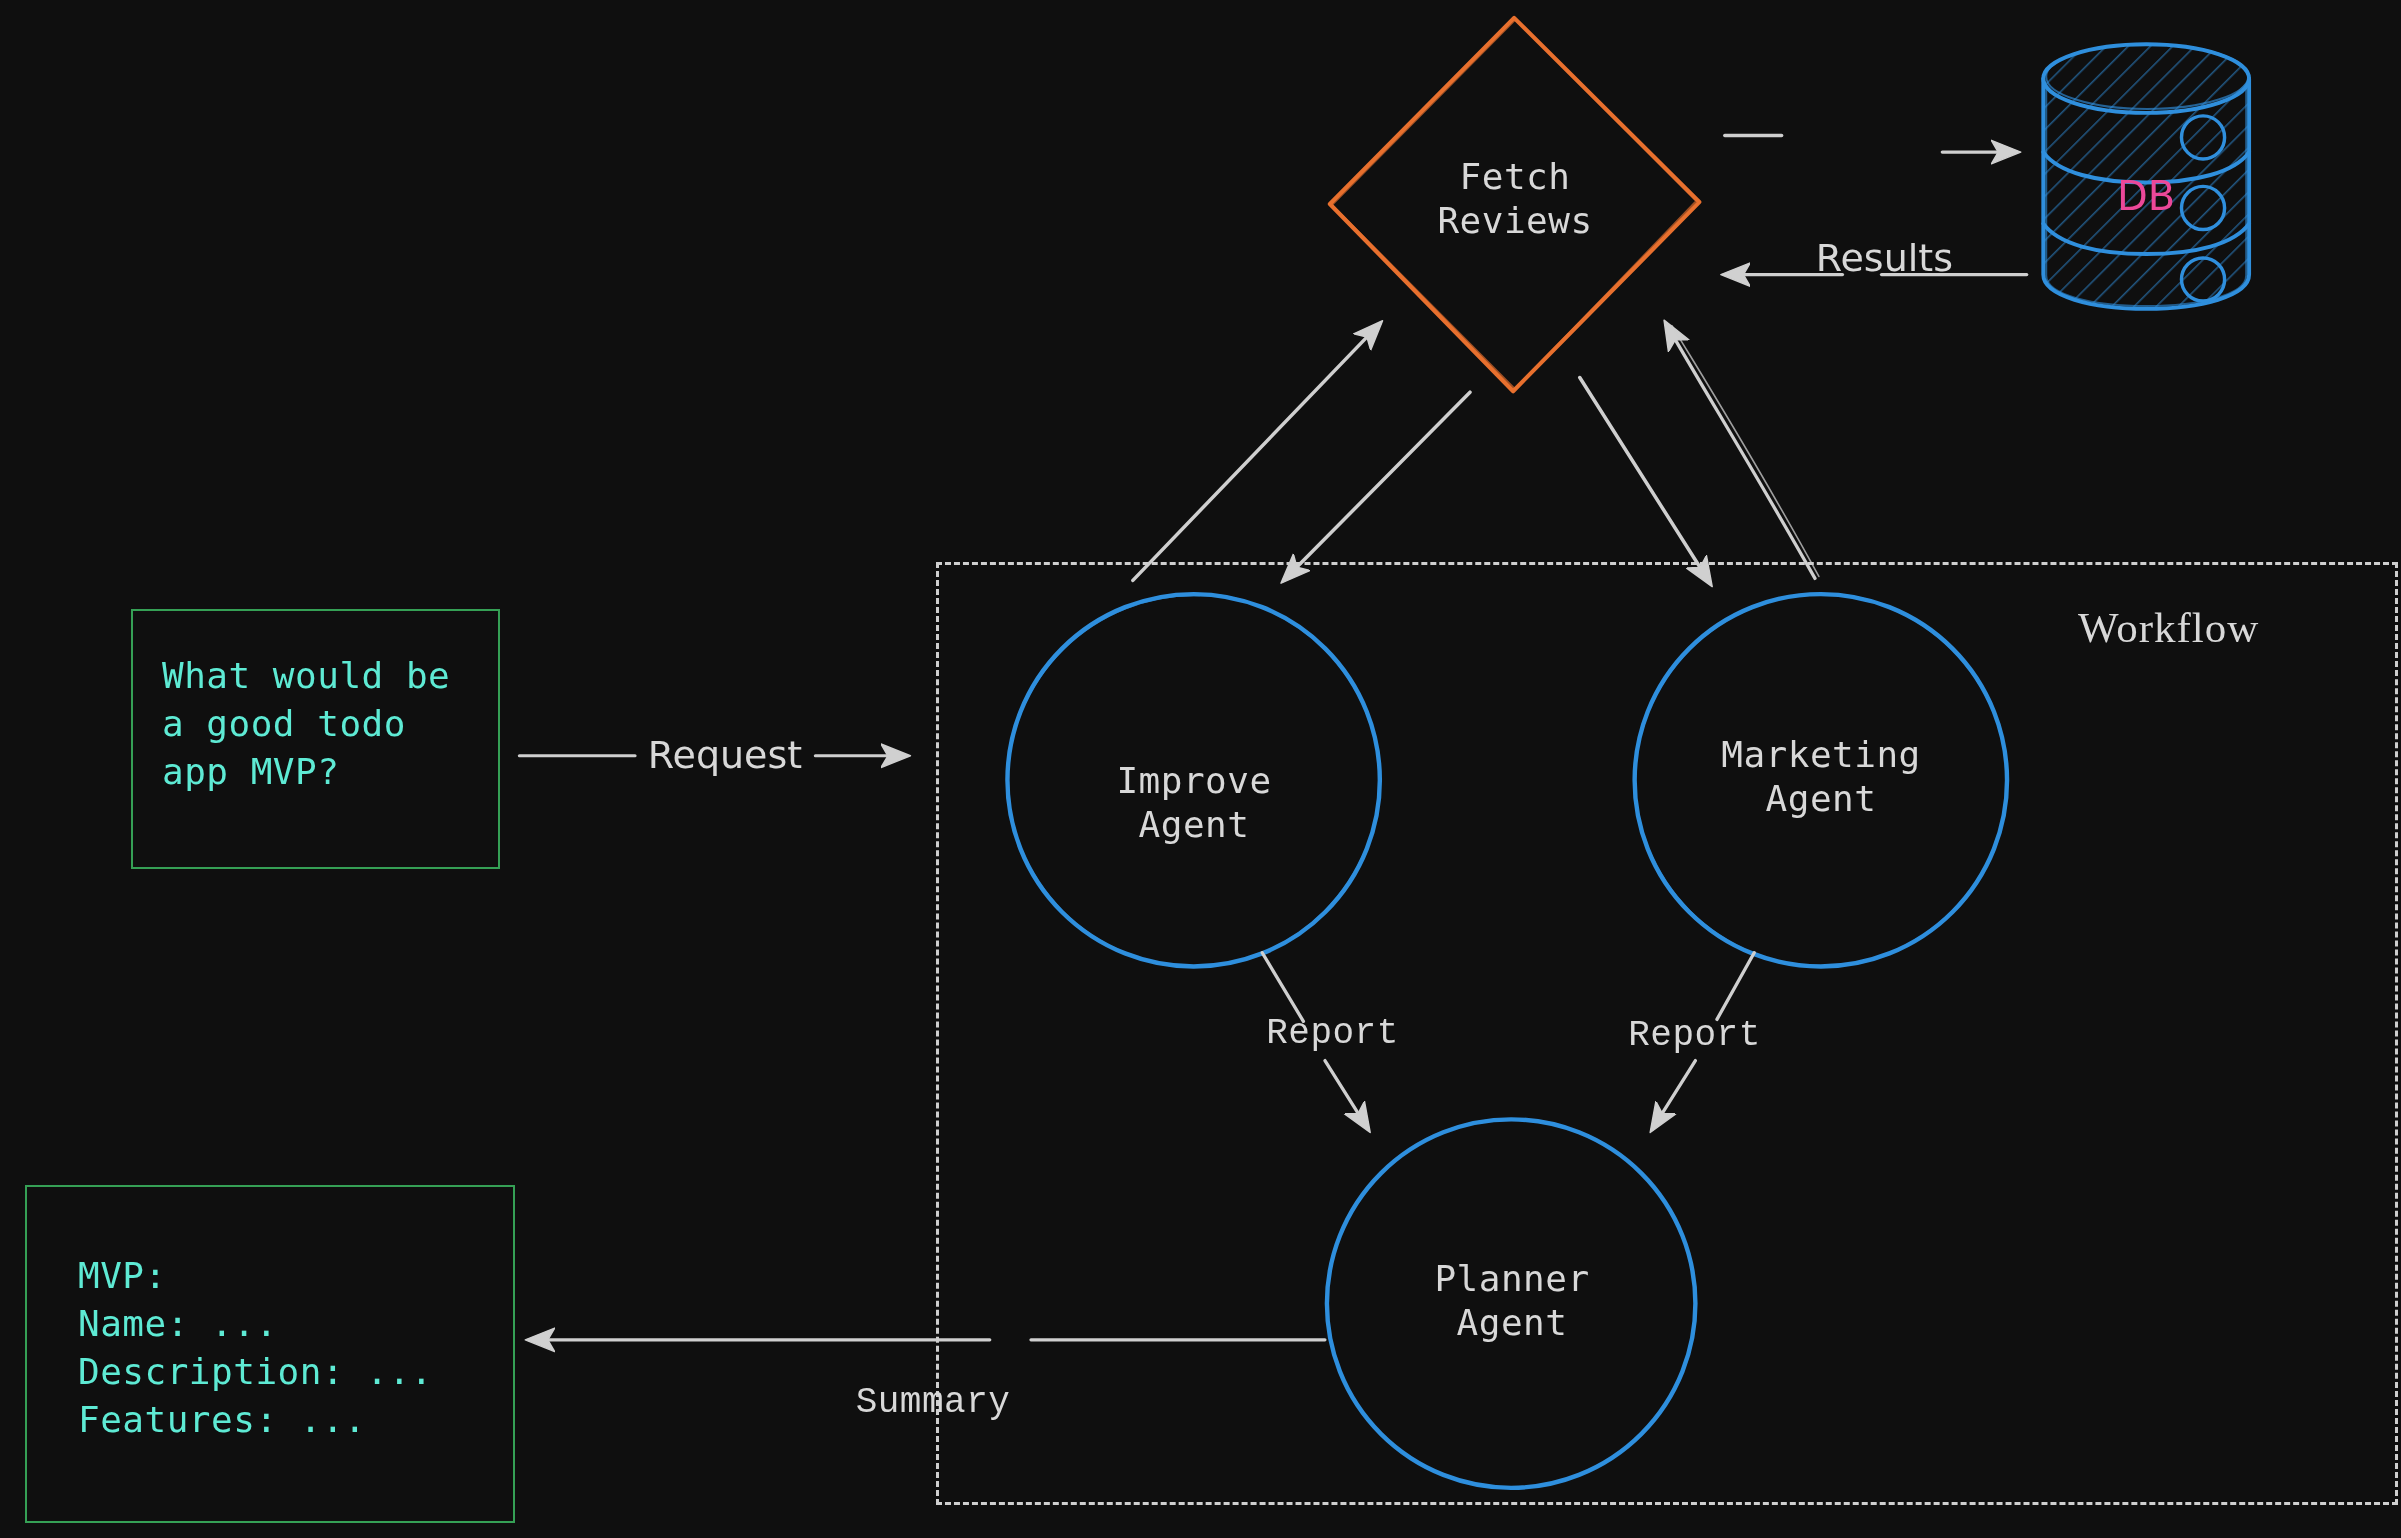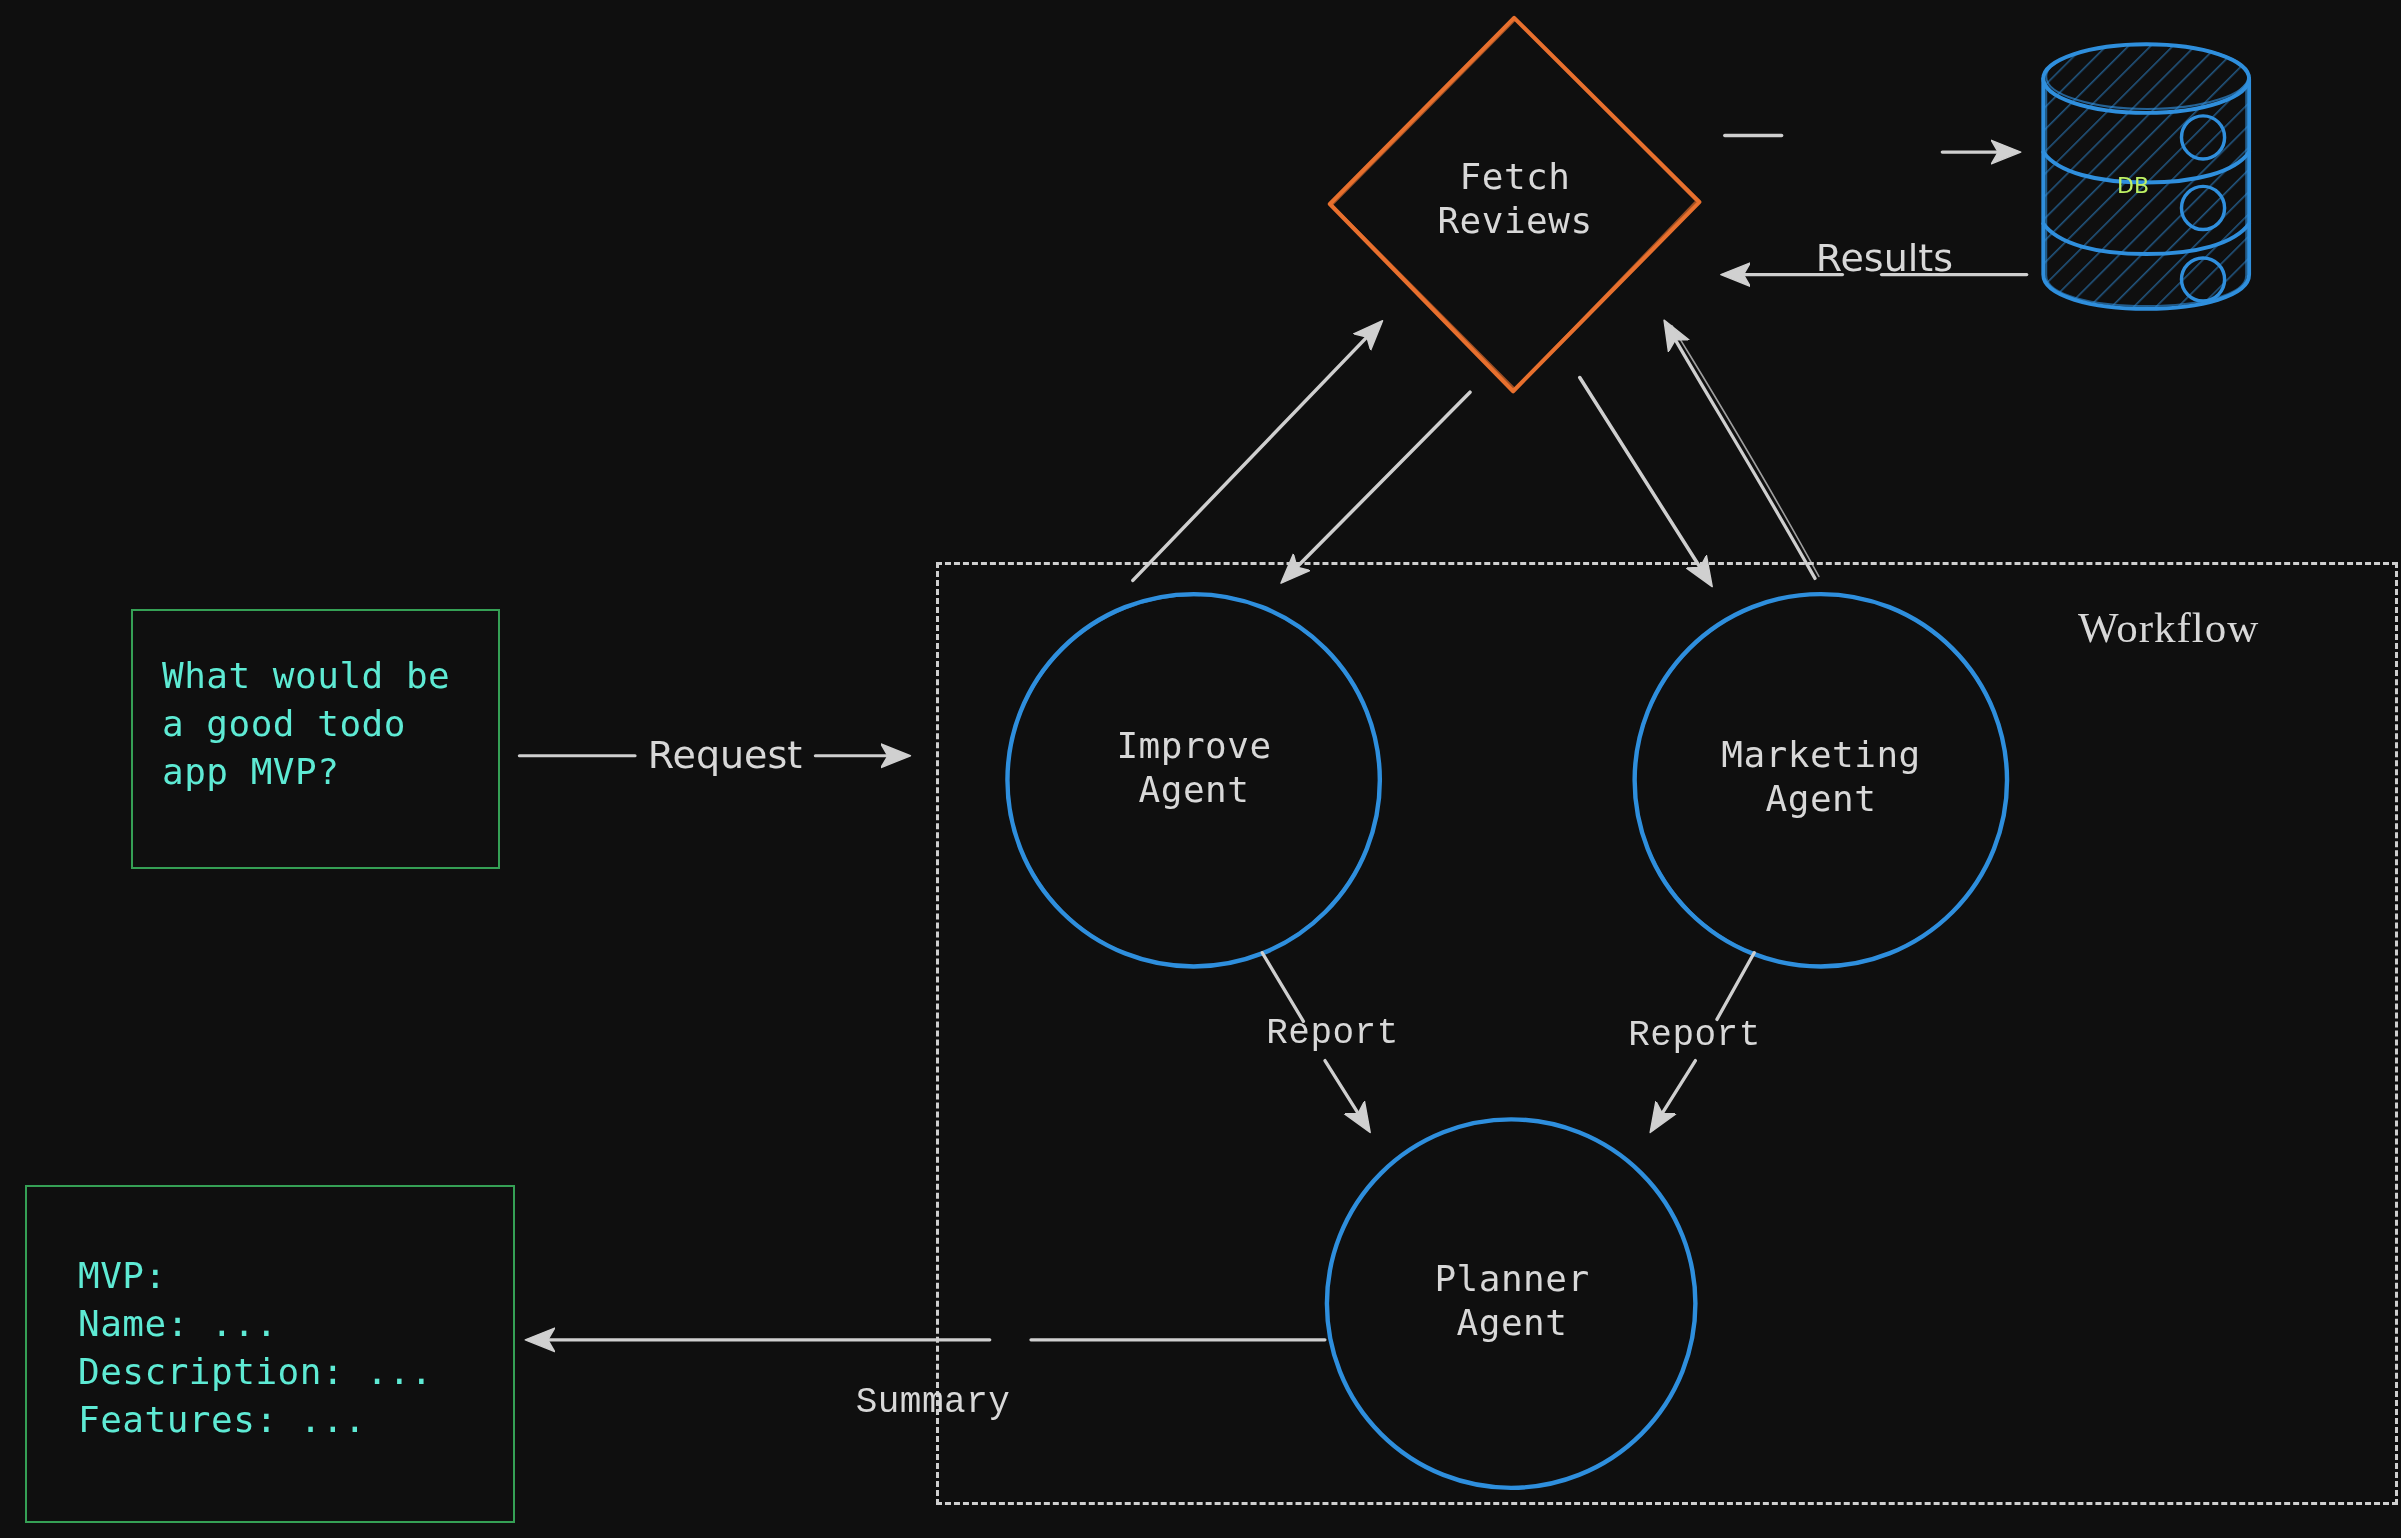--- a/index.html
+++ b/index.html
@@ -77,23 +77,23 @@
   .workflow-title {
     position: absolute;
     color: #d8d8d8;
     font-family: Liberation Serif, serif;
     font-size: 43px;
     letter-spacing: 1px;
     white-space: pre;
   }
   .db-label {
     position: absolute;
-    color: #bef264;
+    color: #ec4899;
     font-family: "DejaVu Sans", sans-serif;
-    font-size: 22px;
+    font-size: 40px;
     white-space: pre;
   }
 </style>
 </head>
 <body>
 
 <div id="canvas">
 
   <svg class="layer" viewBox="0 0 2450 1570">
     <defs>
@@ -199,21 +199,21 @@
   </svg>
 
   <div class="workflow-frame" style="left:936px; top:562px; width:1462px; height:943px;"></div>
   <div class="workflow-title" style="left:2078px; top:603px;">Workflow</div>
 
   <div class="node-label" style="left:1360px; top:155px; width:310px;">Fetch
 Reviews</div>
 
   <div class="db-label" style="left:2117px; top:173px;">DB</div>
 
-  <div class="node-label" style="left:1037px; top:724px; width:314px;">Improve
+  <div class="node-label" style="left:1037px; top:759px; width:314px;">Improve
 Agent</div>
 
   <div class="node-label" style="left:1664px; top:733px; width:314px;">Marketing
 Agent</div>
 
   <div class="node-label" style="left:1355px; top:1257px; width:314px;">Planner
 Agent</div>
 
 
   <div class="edge-label sans" style="left:1786px; top:236px; width:167px;text-align:right;">Results</div>

